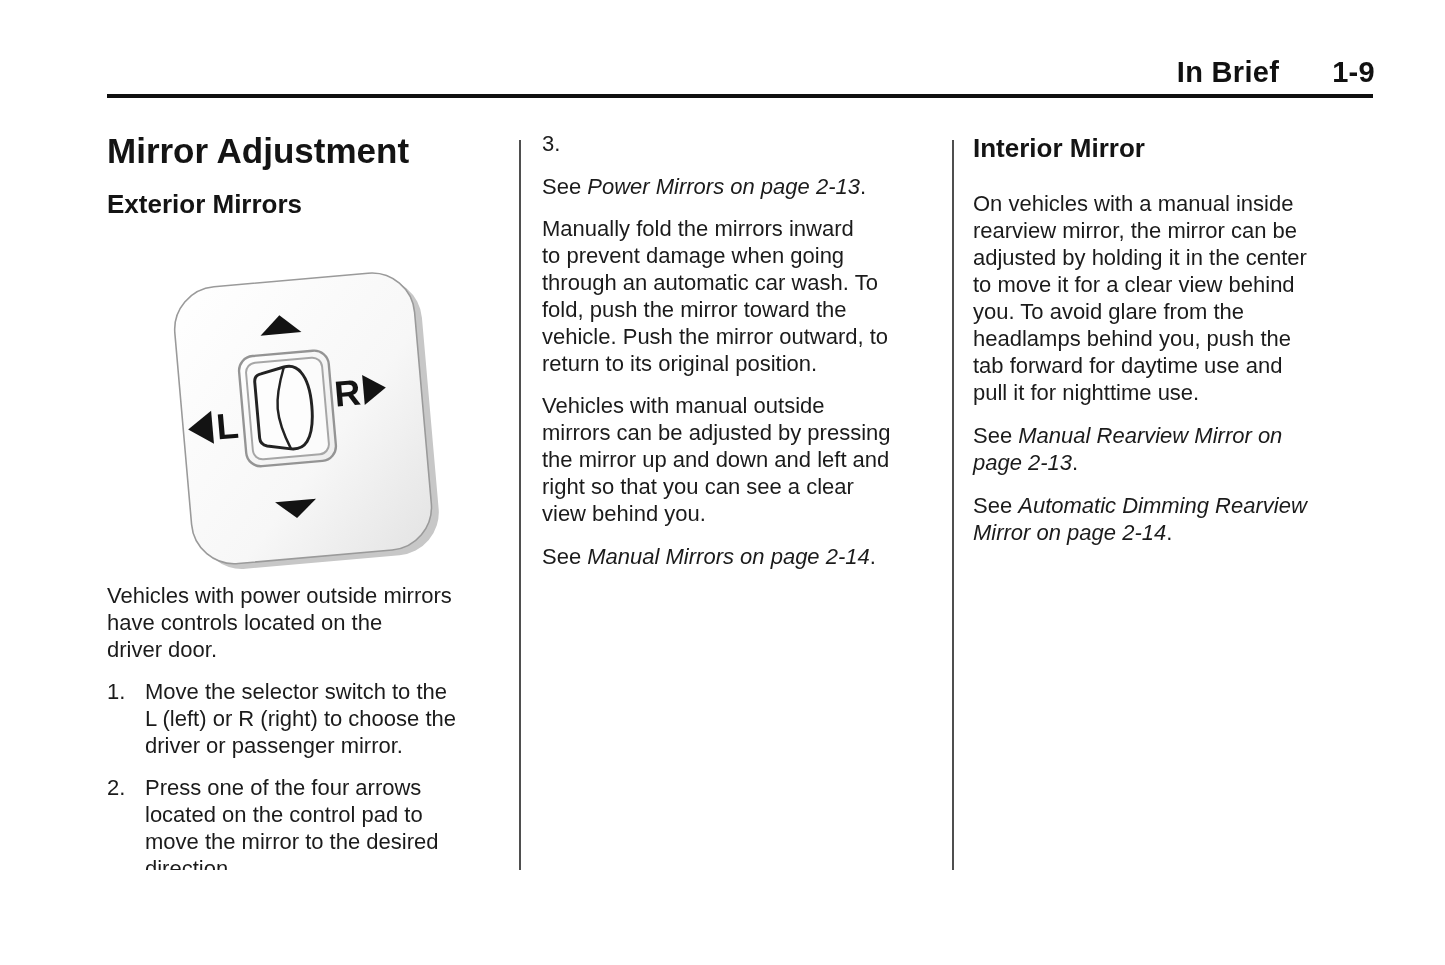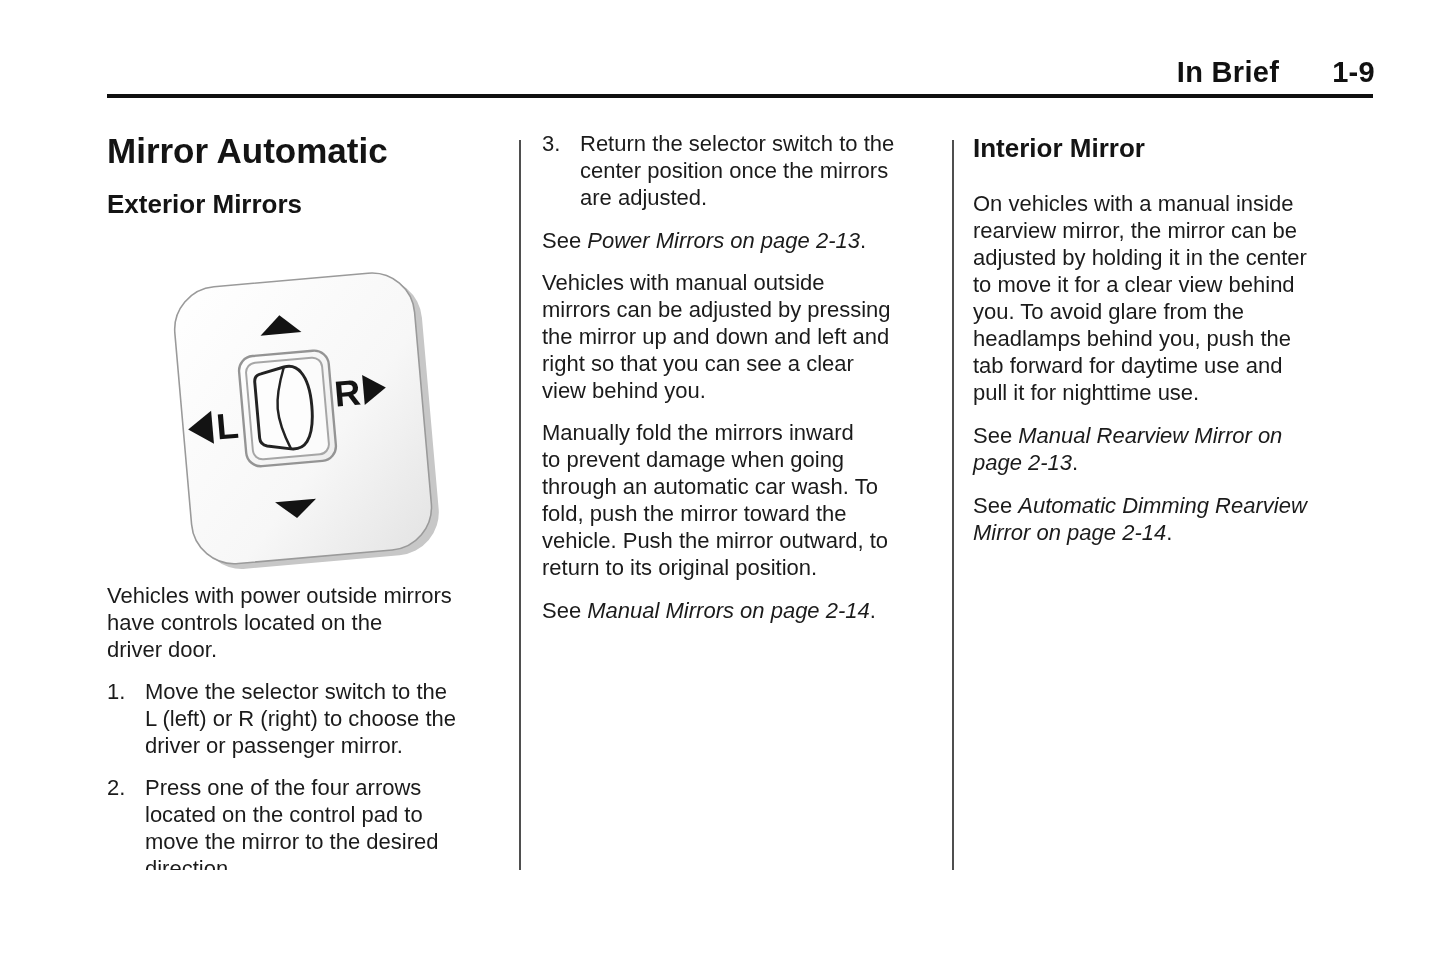--- a/index.html
+++ b/index.html
@@ -42,21 +42,21 @@
   <div class="running-head">
     <span>In Brief</span>
     <span>1-9</span>
   </div>
   <div class="head-rule"></div>
 
   <div class="vdiv vdiv-1"></div>
   <div class="vdiv vdiv-2"></div>
 
   <div class="col col-left">
-    <h1 class="doc-title">Mirror Automatic</h1>
+    <h1 class="doc-title">Mirror Adjustment</h1>
     <h2 class="doc-sub">Exterior Mirrors</h2>
 
     <figure class="mirror-figure">
       <svg width="272" height="315" viewBox="0 0 278 322" xmlns="http://www.w3.org/2000/svg">
         <defs>
           <linearGradient id="padGrad" x1="0" y1="0" x2="1" y2="1">
             <stop offset="0" stop-color="#ffffff"></stop>
             <stop offset="0.6" stop-color="#f7f7f7"></stop>
             <stop offset="1" stop-color="#e3e3e3"></stop>
           </linearGradient>
@@ -105,39 +105,36 @@
       <span class="step-text">Press one of the four arrows
 located on the control pad to
 move the mirror to the desired
 direction.</span>
     </div>
   </div>
 
   <div class="col col-mid">
     <div class="step">
       <span class="step-num">3.</span>
-      <span class="step-text">Return the selector switch to the
-center position once the mirrors
-are adjusted.</span>
     </div>
 
     <p class="see-ref"><span>See </span><i>Power Mirrors on page 2-13</i><span>.</span></p>
-
-    <p class="body-text">Vehicles with manual outside
-mirrors can be adjusted by pressing
-the mirror up and down and left and
-right so that you can see a clear
-view behind you.</p>
 
     <p class="body-text">Manually fold the mirrors inward
 to prevent damage when going
 through an automatic car wash. To
 fold, push the mirror toward the
 vehicle. Push the mirror outward, to
 return to its original position.</p>
+
+    <p class="body-text">Vehicles with manual outside
+mirrors can be adjusted by pressing
+the mirror up and down and left and
+right so that you can see a clear
+view behind you.</p>
 
     <p class="see-ref"><span>See </span><i>Manual Mirrors on page 2-14</i><span>.</span></p>
   </div>
 
   <div class="col col-right">
     <h2 class="col-title">Interior Mirror</h2>
 
     <p class="body-text">On vehicles with a manual inside
 rearview mirror, the mirror can be
 adjusted by holding it in the center

